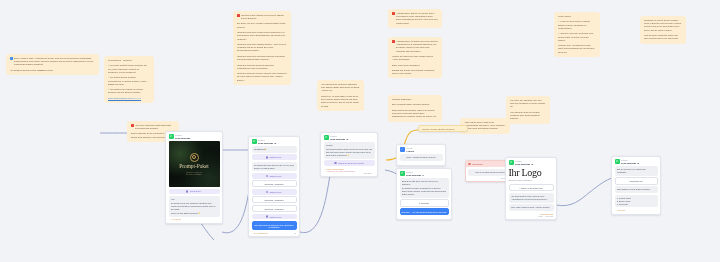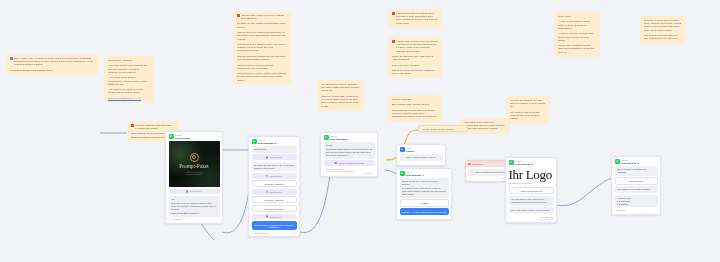--- a/index.html
+++ b/index.html
@@ -118,21 +118,21 @@
   .seal::after{
     content:""; position:absolute; inset:1.6px; border-radius:50%;
     border:0.4px solid #c8ab64;
   }
   .mtitle { position:relative; color:#ded0aa; font-family:"Liberation Serif",serif;
             font-size:5.4px; line-height:1.05; text-align:center; }
   .msub { position:relative; color:#9c9173; font-size:1.9px; margin-top:1.6px; text-align:center;
           font-family:"Liberation Serif",serif;}
 
   .logoname {
-    font-family:"Liberation Serif",serif; font-size:13px; line-height:1;
+    font-family:"Liberation Serif",serif; font-size:10px; line-height:1;
     color:#111; letter-spacing:-.3px;
   }
   .logosub { font-size:1.9px; color:#8d93a1; margin-top:0.6px; }
   .logocard { background:#fff; padding:1px 0 2px; margin-bottom:1.6px; }
 
   svg.wires { position:absolute; inset:0; width:720px; height:262px; pointer-events:none; }
 </style>
 </head>
 <body>
 

